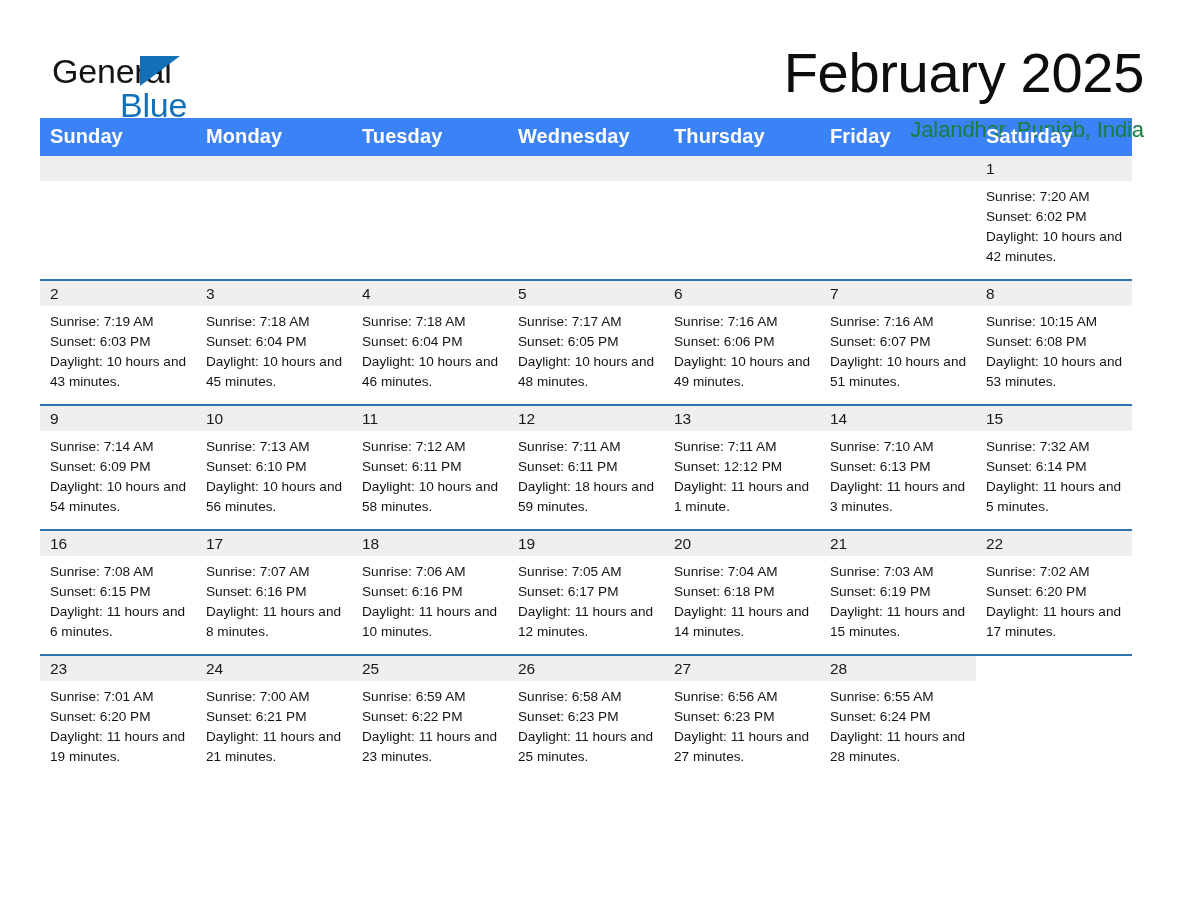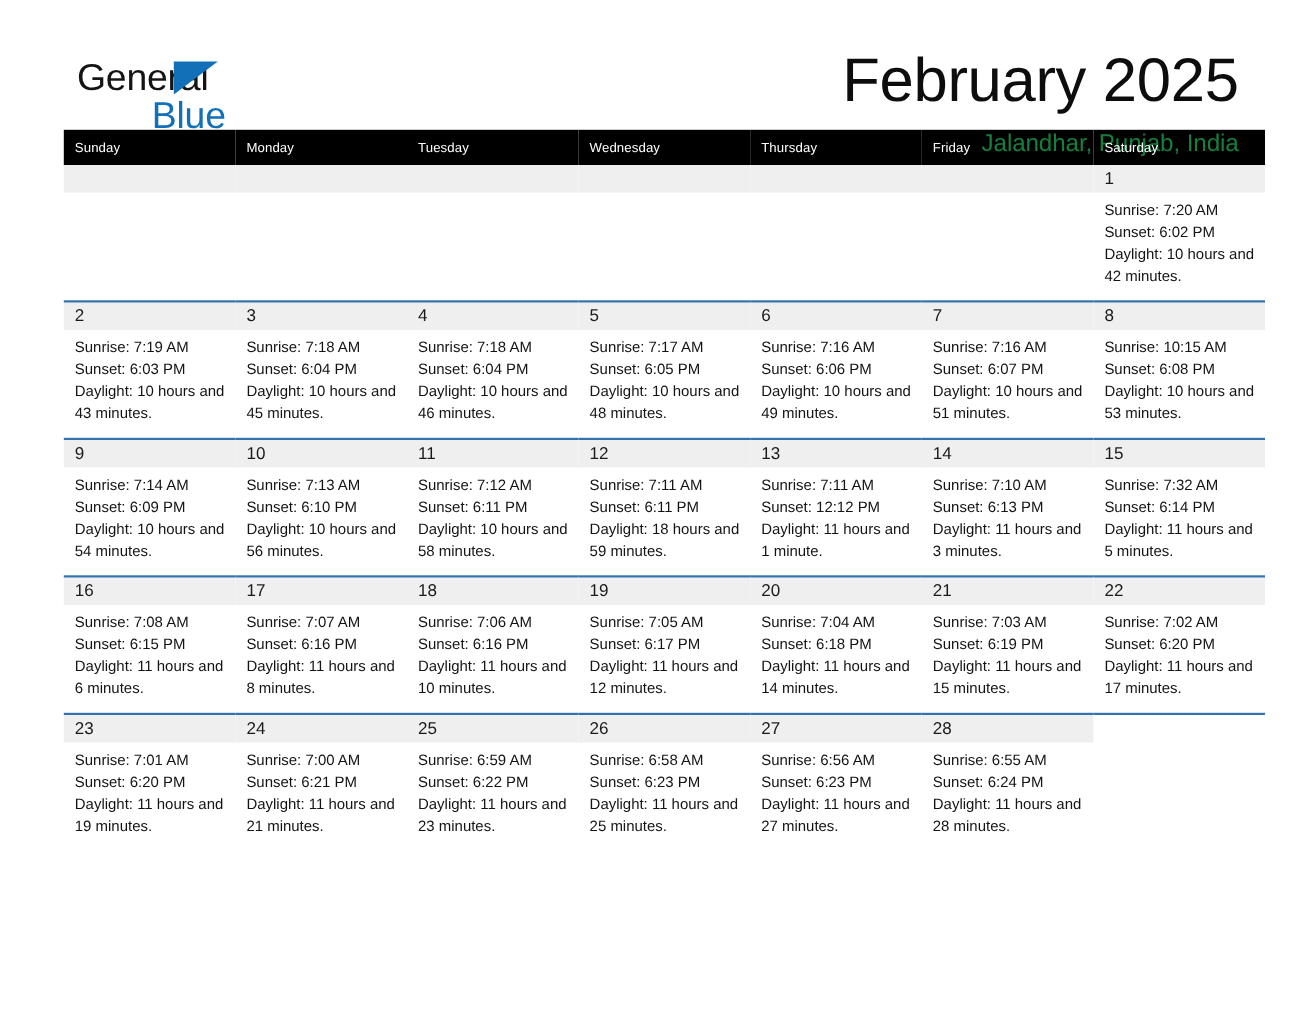--- a/index.html
+++ b/index.html
@@ -12,21 +12,21 @@
     height: 918px;
     font-family: "Liberation Sans", sans-serif;
     color: #000000;
     overflow: hidden;
   }
   .page {
     position: relative;
     width: 1188px;
     height: 918px;
     box-sizing: border-box;
-    padding: 0 58px;
+    padding: 0 40px;
   }
 
   
   .header {
     display: flex;
     justify-content: space-between;
     align-items: flex-start;
     padding-top: 44px;
     height: 104px;
     box-sizing: border-box;
@@ -83,24 +83,24 @@
   }
 
   
   .calendar {
     width: 1092px;
     border-collapse: collapse;
     table-layout: fixed;
     margin-top: 14px;
   }
   .calendar th {
-    background: #000000;
+    background: #3b82f6;
     color: #ffffff;
-    font-weight: normal;
-    font-size: 12px;
+    font-weight: bold;
+    font-size: 20px;
     text-align: left;
     padding: 7px 0 8px 10px;
     height: 17px;
     letter-spacing: 0.1px;
   }
   .calendar td {
     vertical-align: top;
     padding: 0;
     width: 156px;
     height: 123px;

